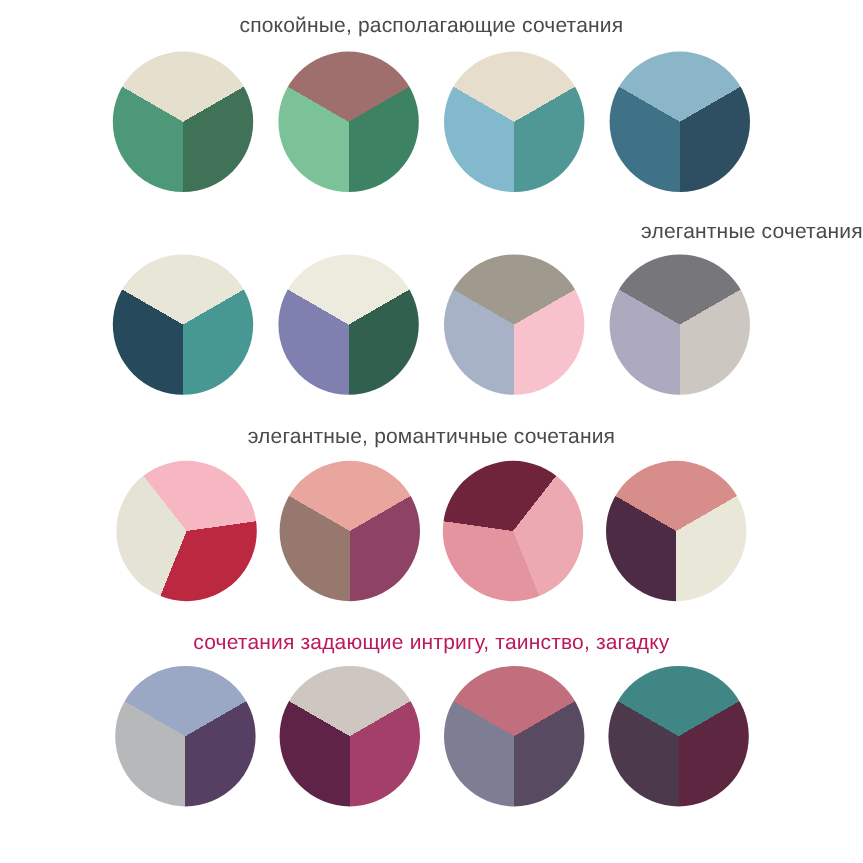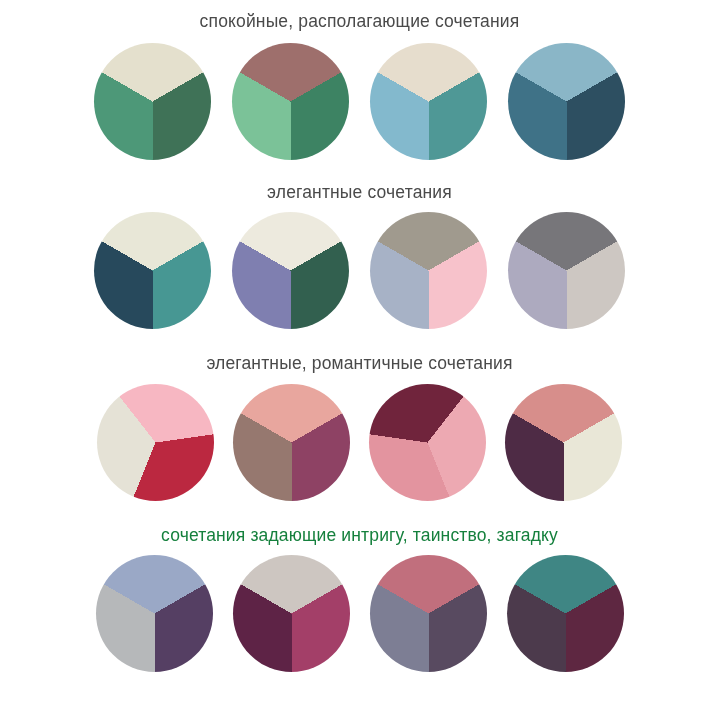--- a/index.html
+++ b/index.html
@@ -46,21 +46,21 @@
     height: 117px;
     border-radius: 50%;
     flex: 0 0 auto;
     position: relative;
     overflow: hidden;
   }
   
   .sec-0 .section-heading { padding-top: 13px; }
   .sec-0 .swatch-row      { margin-top: 12px; }
 
-  .sec-1 .section-heading { padding-top: 24px; }
+  .sec-1 .section-heading { padding-top: 24px; text-align: right; }
   .sec-1 .swatch-row      { margin-top: 11px; }
 
   .sec-2 .section-heading { padding-top: 26px; }
   .sec-2 .swatch-row      { margin-top: 11px; }
 
   .sec-3 .section-heading { padding-top: 26px; }
   .sec-3 .swatch-row      { margin-top: 11px; }
 
   
   .sec-2 .swatch-row { gap: 19px; }
@@ -92,21 +92,21 @@
     <div class="section sec-2">
       <div class="section-heading" style="color: rgb(74, 74, 74);">элегантные, романтичные сочетания</div>
       <div class="swatch-row">
         <div class="swatch" style="background: conic-gradient(from -38deg, rgb(247, 183, 194) 0deg, rgb(247, 183, 194) 120deg, rgb(187, 40, 64) 120deg, rgb(187, 40, 64) 240deg, rgb(229, 226, 214) 240deg, rgb(229, 226, 214) 360deg);"></div>
         <div class="swatch" style="background: conic-gradient(from -60deg, rgb(232, 166, 158) 0deg, rgb(232, 166, 158) 120deg, rgb(142, 66, 100) 120deg, rgb(142, 66, 100) 240deg, rgb(150, 120, 111) 240deg, rgb(150, 120, 111) 360deg);"></div>
         <div class="swatch" style="background: conic-gradient(from -82deg, rgb(112, 36, 60) 0deg, rgb(112, 36, 60) 120deg, rgb(237, 169, 178) 120deg, rgb(237, 169, 178) 240deg, rgb(227, 148, 159) 240deg, rgb(227, 148, 159) 360deg);"></div>
         <div class="swatch" style="background: conic-gradient(from -60deg, rgb(215, 142, 139) 0deg, rgb(215, 142, 139) 120deg, rgb(233, 231, 215) 120deg, rgb(233, 231, 215) 240deg, rgb(78, 43, 69) 240deg, rgb(78, 43, 69) 360deg);"></div>
       </div>
     </div>
     <div class="section sec-3">
-      <div class="section-heading" style="color: #15803d;">сочетания задающие интригу, таинство, загадку</div>
+      <div class="section-heading" style="color: #be185d;">сочетания задающие интригу, таинство, загадку</div>
       <div class="swatch-row">
         <div class="swatch" style="background: conic-gradient(from -60deg, rgb(154, 168, 198) 0deg, rgb(154, 168, 198) 120deg, rgb(85, 63, 99) 120deg, rgb(85, 63, 99) 240deg, rgb(182, 184, 186) 240deg, rgb(182, 184, 186) 360deg);"></div>
         <div class="swatch" style="background: conic-gradient(from -60deg, rgb(205, 198, 193) 0deg, rgb(205, 198, 193) 120deg, rgb(163, 63, 104) 120deg, rgb(163, 63, 104) 240deg, rgb(94, 35, 70) 240deg, rgb(94, 35, 70) 360deg);"></div>
         <div class="swatch" style="background: conic-gradient(from -60deg, rgb(193, 111, 125) 0deg, rgb(193, 111, 125) 120deg, rgb(88, 74, 96) 120deg, rgb(88, 74, 96) 240deg, rgb(125, 126, 148) 240deg, rgb(125, 126, 148) 360deg);"></div>
         <div class="swatch" style="background: conic-gradient(from -60deg, rgb(63, 134, 132) 0deg, rgb(63, 134, 132) 120deg, rgb(94, 39, 65) 120deg, rgb(94, 39, 65) 240deg, rgb(76, 58, 76) 240deg, rgb(76, 58, 76) 360deg);"></div>
       </div>
     </div>
   </div>
 
 </body></html>

